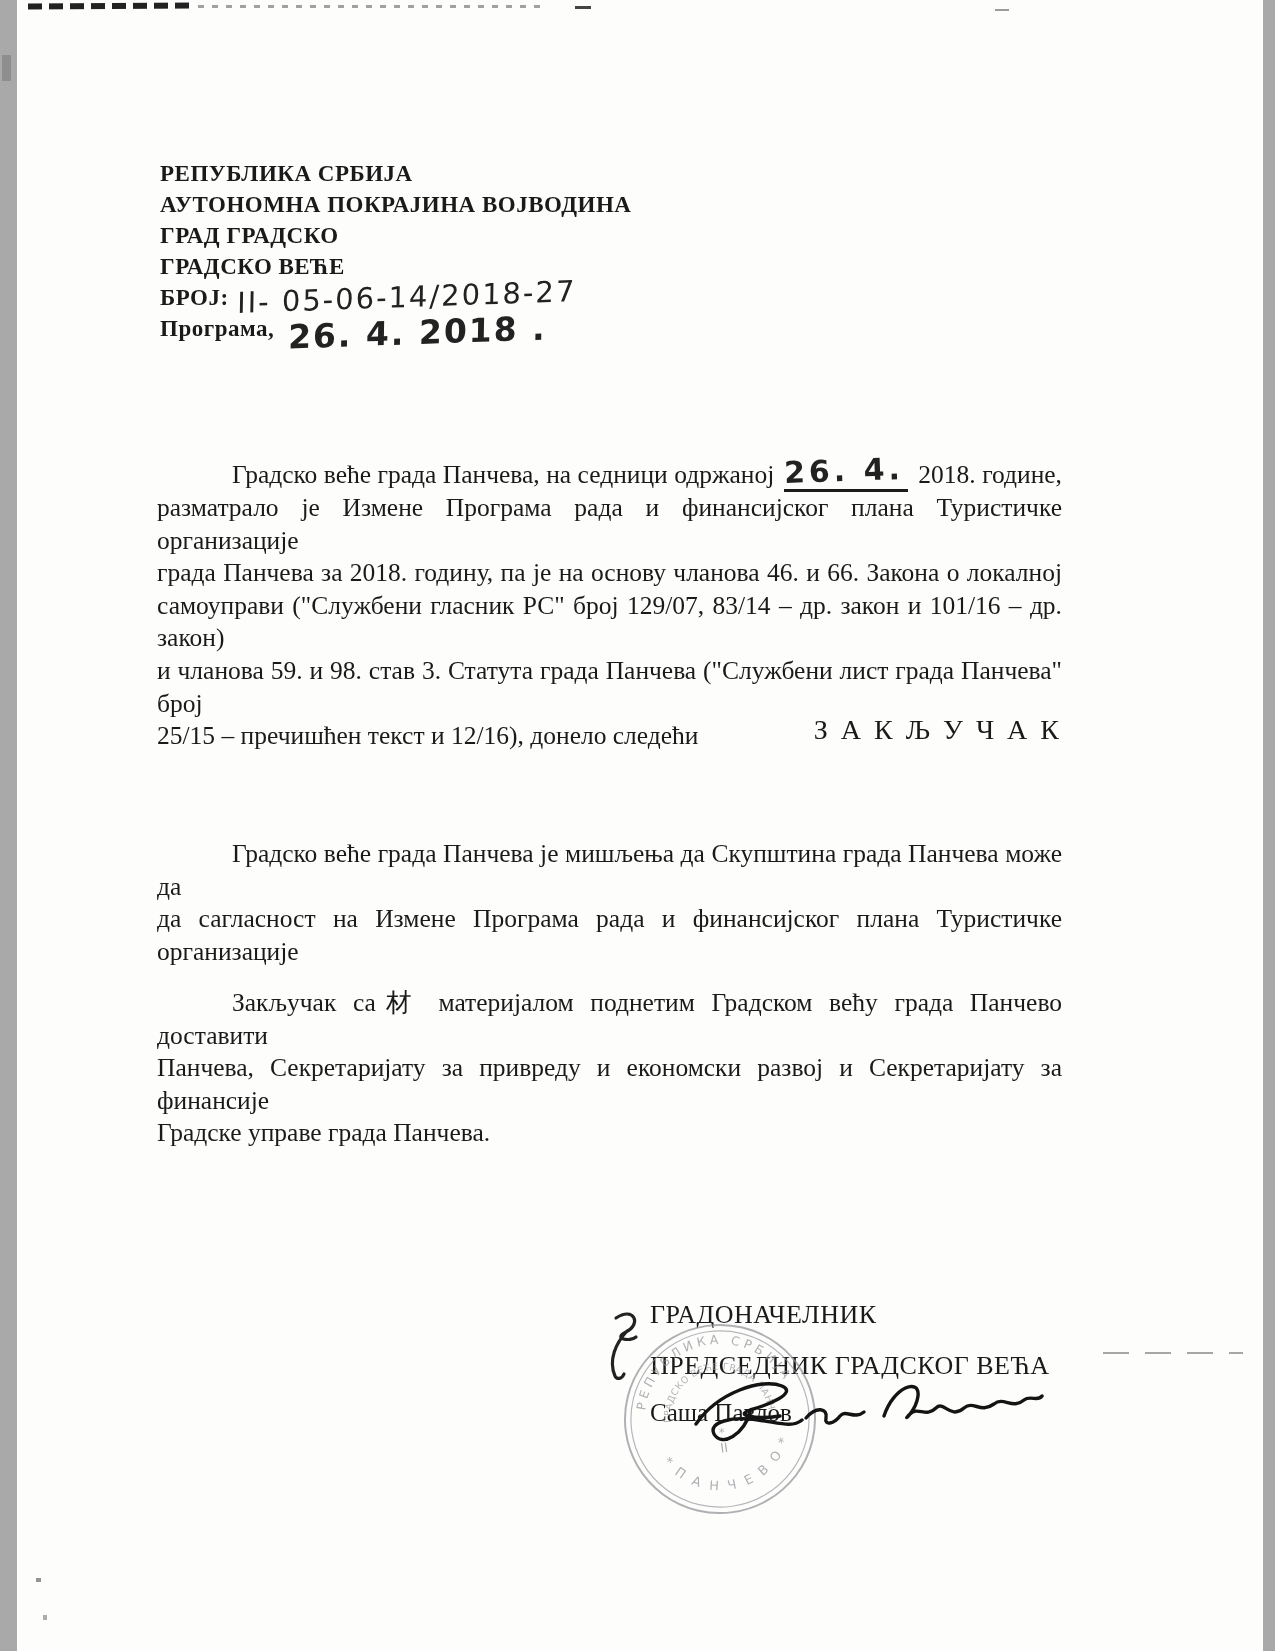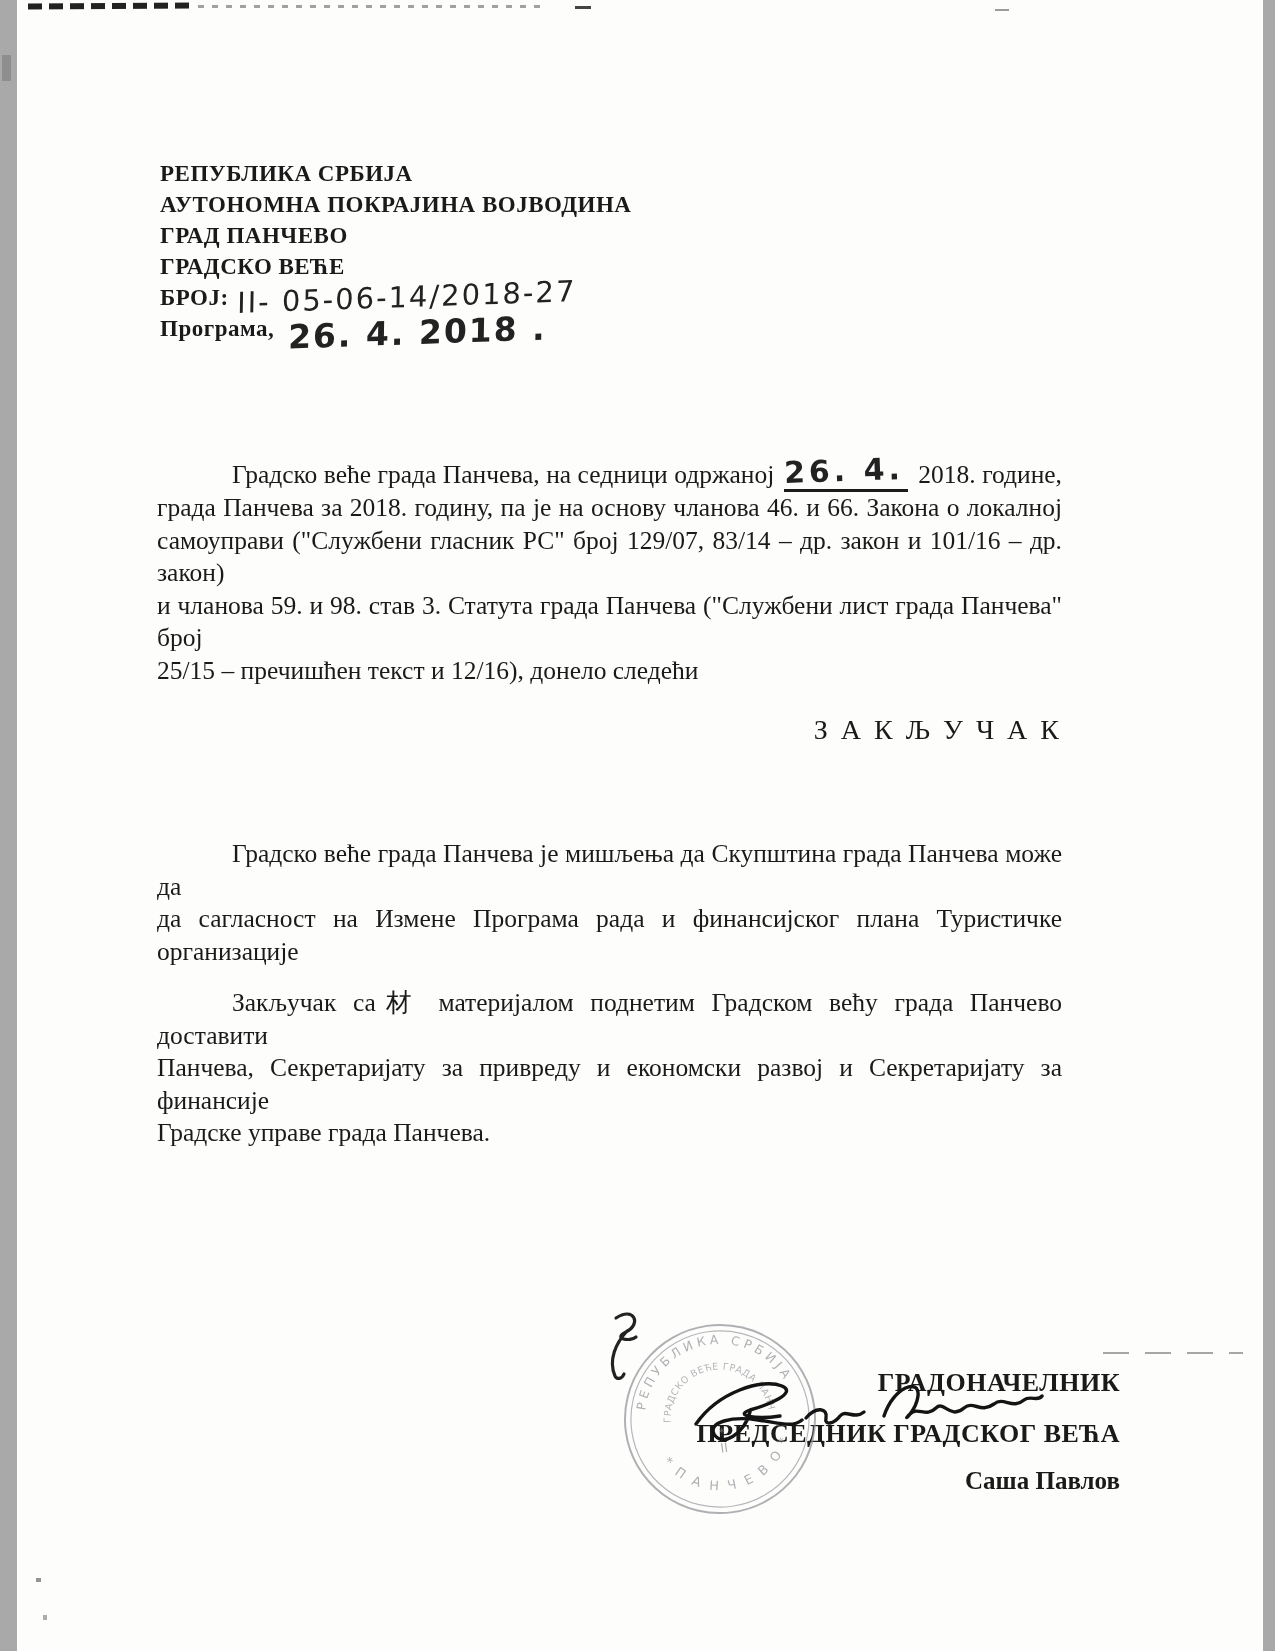--- a/index.html
+++ b/index.html
@@ -46,22 +46,22 @@
     display:inline-block;width:124px;text-align:center;text-indent:0;
     border-bottom:3px solid #1c1c1c;margin:0 10px;height:34px;
   }
   .date-blank .handwriting{font-size:30px;font-weight:bold;
     transform:rotate(-2deg);letter-spacing:4px;vertical-align:2px;}
 
   .conclusion{position:absolute;left:157px;top:714px;width:905px;
     text-align:right;font-weight:normal;font-size:28px;letter-spacing:3px;
     padding-left:45px;box-sizing:border-box;}
 
-  .signature-block{position:absolute;left:650px;top:1368px;width:470px;
-    text-align:right;font-weight:bold;}
+  .signature-block{position:absolute;left:650px;top:1300px;width:470px;
+    text-align:left;font-weight:normal;}
   .sig-title1{font-size:26px;letter-spacing:.5px;}
   .sig-title2{font-size:26px;letter-spacing:.5px;margin-top:21px;white-space:nowrap;}
   .sig-name{font-size:25px;margin-top:18px;}
 
   .dashed-line{position:absolute;left:1103px;top:1352px;width:140px;height:2px;
     opacity:.75;
     background:repeating-linear-gradient(90deg,#8a8a8a 0 26px,transparent 26px 42px);}
 
   .stamp-wrap{position:absolute;left:618px;top:1320px;width:204px;height:198px;}
   .sig-scribble{position:absolute;left:688px;top:1372px;width:360px;height:80px;}
@@ -77,28 +77,29 @@
 <div class="artifact art-2"></div>
 <div class="artifact art-3"></div>
 <div class="artifact art-4"></div>
 <div class="artifact art-5"></div>
 <div class="artifact art-6"></div>
 <div class="artifact art-7"></div>
 
 <div class="letterhead">
   <div>РЕПУБЛИКА СРБИЈА</div>
   <div>АУТОНОМНА ПОКРАЈИНА ВОЈВОДИНА</div>
-  <div>ГРАД ПАНЧЕВО</div>
+  <div>ГРАД ГРАДСКО</div>
   <div>ГРАДСКО ВЕЋЕ</div>
   <div class="number-row"><span>БРОЈ:</span><span class="handwriting hw-number">II- 05-06-14/2018-27</span></div>
   <div class="place-row"><span>Програма,</span><span class="handwriting hw-place-date">26. 4. 2018 .</span></div>
 </div>
 
 <div class="bodytext p1">
   <div class="line first"><span>Градско веће града Панчева, на седници одржаној</span><span class="date-blank"><span class="handwriting">26. 4.</span></span><span>2018. године,</span></div>
+  <div class="line">разматрало је Измене Програма рада и финансијског плана Туристичке организације</div>
   <div class="line">града Панчева за 2018. годину, па је на основу чланова 46. и 66. Закона о локалној</div>
   <div class="line">самоуправи ("Службени гласник РС" број 129/07, 83/14 – др. закон и 101/16 – др. закон)</div>
   <div class="line">и чланова 59. и 98. став 3. Статута града Панчева ("Службени лист града Панчева" број</div>
   <div class="line last">25/15 – пречишћен текст и 12/16), донело следећи</div>
 </div>
 
 <div class="conclusion">З А К Љ У Ч А К</div>
 
 <div class="bodytext p2">
   <div class="line first">Градско веће града Панчева је мишљења да Скупштина града Панчева може да</div>

